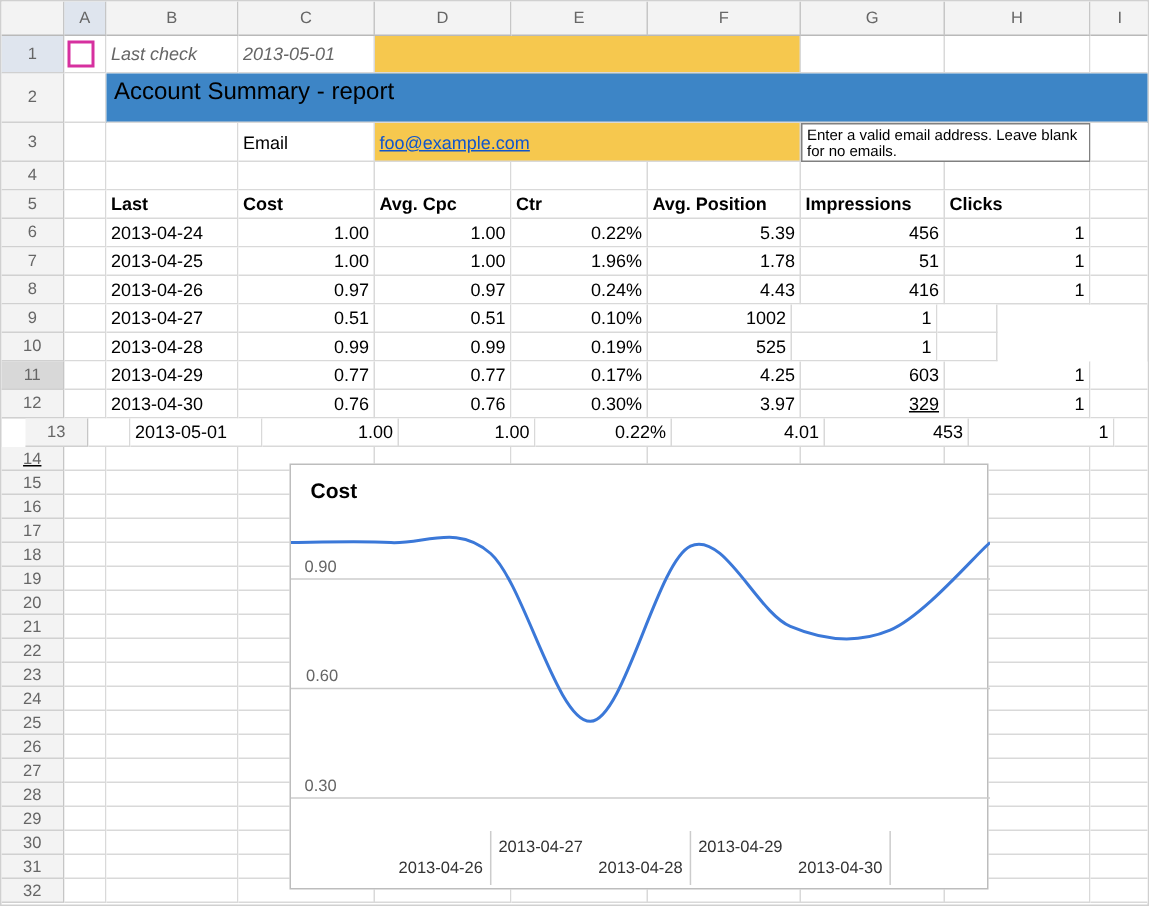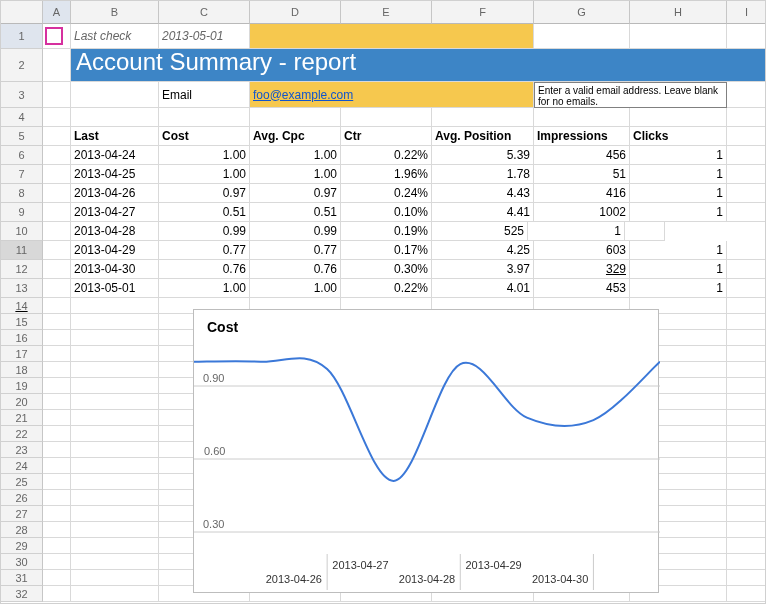--- a/index.html
+++ b/index.html
@@ -9,21 +9,21 @@
   .hdr-cell{flex:0 0 auto;height:23px;background:var(--hdr-bg);border-right:1px solid #c6c6c6;border-bottom:1px solid #b9b9b9;color:var(--hdr-text);font-size:11px;display:flex;align-items:center;justify-content:center;}
   .corner{width:42px;}
   .row-hdr{flex:0 0 42px;background:var(--hdr-bg);border-right:1px solid #c6c6c6;border-bottom:1px solid #d0d0d0;color:var(--hdr-text);font-size:11px;display:flex;align-items:center;justify-content:center;}
   .active-hdr{background:#dfe5ee;}
   .dim-hdr{background:#d8d8d8;}
   .cell{flex:0 0 auto;border-right:1px solid var(--gridline);border-bottom:1px solid var(--gridline);font-size:12px;color:#000;padding:0 3px;display:flex;align-items:center;overflow:hidden;white-space:nowrap;background:#fff;}
   .cell.num{justify-content:flex-end;}
   .cell.bold{font-weight:bold;}
   .italic-note{font-style:italic;color:#666;}
   .yellow{background:var(--yellow);}
-  .banner{background:var(--banner);color:#ffffff;font-size:24px;padding:0 0 6px 5px;border-right:none;}
+  .banner{background:var(--banner);color:#000000;font-size:16px;padding:0 0 6px 5px;border-right:none;}
   .note{font-size:10px;line-height:11px;white-space:normal;align-items:flex-start;padding:2px 3px;border:1px solid #808080;color:#000;background:#fff;}
   .link{color:var(--link);text-decoration:underline;cursor:pointer;}
   .chart{position:absolute;left:192px;top:308px;width:466px;height:284px;background:#fff;border:1px solid #bdbdbd;z-index:5;}
   .chart-title{position:absolute;left:13px;top:9px;font-size:14px;font-weight:bold;z-index:2;color:#000;}
   .chart svg{position:absolute;left:0;top:0;}
   .ylab{position:absolute;font-size:11px;color:#666;z-index:2;}
   .xlab{position:absolute;font-size:11px;color:#333;transform:translateX(-50%);white-space:nowrap;z-index:2;}
   .collab-sel{position:absolute;left:44px;top:26px;width:18px;height:18px;border:2px solid var(--pink);z-index:3;background:transparent;}
 </style>
 </head>
@@ -129,21 +129,20 @@
         <div class="cell num" style="width: 97px;">1</div>
         <div class="cell" style="width: 40px;"></div>
       </div>
       <div class="row" style="height: 19px;">
         <div class="row-hdr">9</div>
         <div class="cell" style="width: 28px;"></div>
         <div class="cell" style="width: 88px;">2013-04-27</div>
         <div class="cell num" style="width: 91px;">0.51</div>
         <div class="cell num" style="width: 91px;">0.51</div>
         <div class="cell num" style="width: 91px;">0.10%</div>
-        <div class="cell num" style="width: 102px;">4.41</div>
         <div class="cell num" style="width: 96px;">1002</div>
         <div class="cell num" style="width: 97px;">1</div>
         <div class="cell" style="width: 40px;"></div>
       </div>
       <div class="row" style="height: 19px;">
         <div class="row-hdr">10</div>
         <div class="cell" style="width: 28px;"></div>
         <div class="cell" style="width: 88px;">2013-04-28</div>
         <div class="cell num" style="width: 91px;">0.99</div>
         <div class="cell num" style="width: 91px;">0.99</div>
@@ -169,21 +168,21 @@
         <div class="cell" style="width: 28px;"></div>
         <div class="cell" style="width: 88px;">2013-04-30</div>
         <div class="cell num" style="width: 91px;">0.76</div>
         <div class="cell num" style="width: 91px;">0.76</div>
         <div class="cell num" style="width: 91px;">0.30%</div>
         <div class="cell num" style="width: 102px;">3.97</div>
         <div class="cell num" style="width: 96px; text-decoration: underline;">329</div>
         <div class="cell num" style="width: 97px;">1</div>
         <div class="cell" style="width: 40px;"></div>
       </div>
-      <div class="row" style="height: 19px;">
+      <div class="row" style="height: 19px; padding-left: 16px;">
         <div class="row-hdr">13</div>
         <div class="cell" style="width: 28px;"></div>
         <div class="cell" style="width: 88px;">2013-05-01</div>
         <div class="cell num" style="width: 91px;">1.00</div>
         <div class="cell num" style="width: 91px;">1.00</div>
         <div class="cell num" style="width: 91px;">0.22%</div>
         <div class="cell num" style="width: 102px;">4.01</div>
         <div class="cell num" style="width: 96px;">453</div>
         <div class="cell num" style="width: 97px;">1</div>
         <div class="cell" style="width: 40px;"></div>

